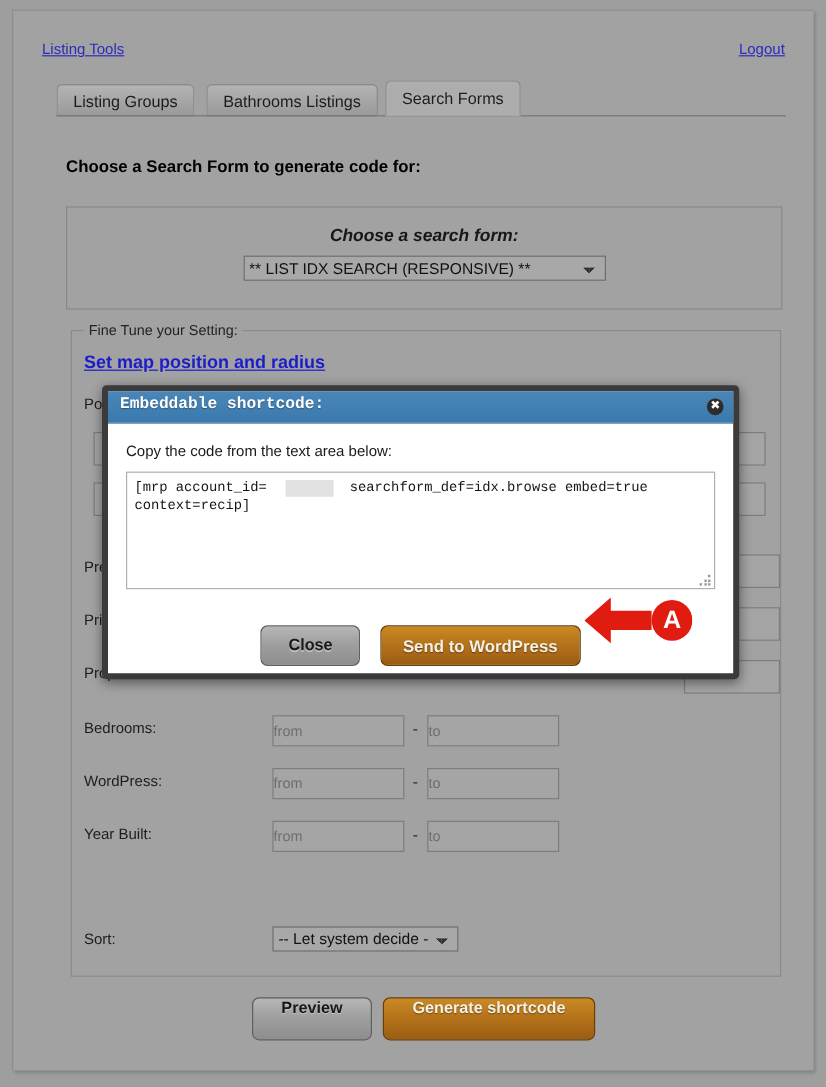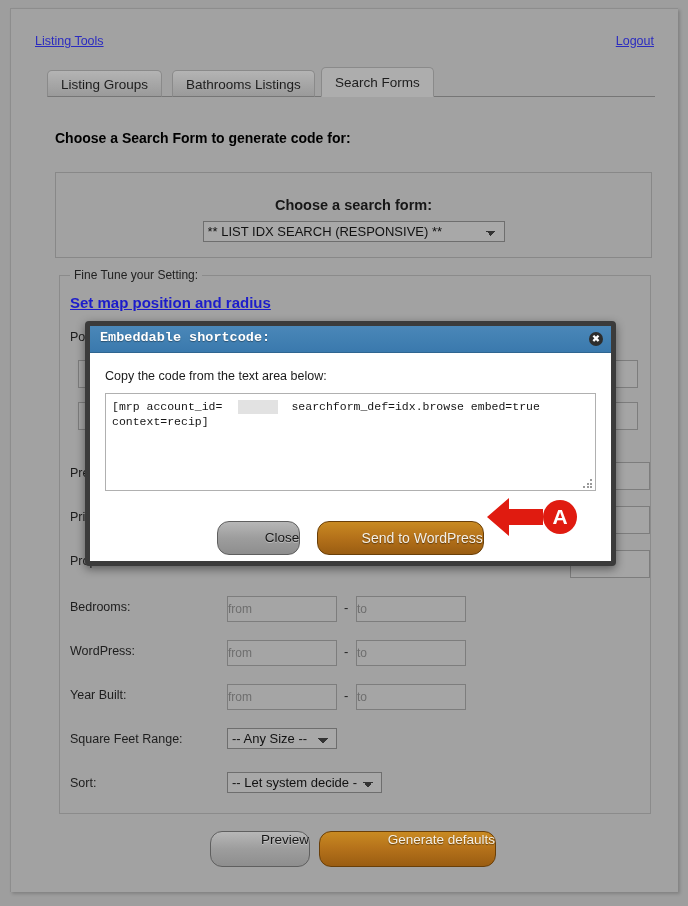--- a/index.html
+++ b/index.html
@@ -106,24 +106,25 @@
     left: 44px;
     top: 163px;
     width: 597px;
     height: 86px;
     border: 1px solid #888888;
     box-sizing: border-box;
     text-align: center;
     background: transparent;
   }
   .panel-label {
-    margin-top: 24px;
+    margin-top: 16px;
     font-size: 14.5px;
     font-weight: bold;
     color: #171717;
+    font-style: italic;
   }
   select.styled {
     font-family: "Liberation Sans", sans-serif;
     font-size: 13px;
     color: #111;
     background: #a8a8a8;
     border: 1px solid #6e6e6e;
     border-radius: 0;
     padding: 2px 4px;
     margin-top: 8px;
@@ -214,26 +215,26 @@
     border: 1px solid #7d7d7d;
     box-sizing: border-box;
     font-size: 12.5px;
     color: #2a2a2a;
     padding-left: 5px;
   }
 
   
   .btn {
     font-family: "Liberation Sans", sans-serif;
-    font-weight: normal;
+    font-weight: bold;
     font-size: 13.5px;
-    border-radius: 12px;
+    border-radius: 6px;
     cursor: pointer;
     box-sizing: border-box;
-    text-align: right;
+    text-align: center;
     border: 1px solid #5f5f5f;
   }
   .btn-gray {
     background: linear-gradient(to bottom,#b7b7b7 0%, #9d9d9d 50%, #8e8e8e 100%);
     color: #171717;
     text-shadow: 0 1px 0 rgba(255,255,255,0.35);
   }
   .btn-orange {
     background: linear-gradient(to bottom,#c98a22 0%, #b4711a 50%, #9a5d12 100%);
     color: #f5f0e6;
@@ -476,37 +477,31 @@
         <div class="ctl txtbox" style="left:286px; width:110px;">to</div>
       </div>
 
       <div class="row" style="top:408px; width:570px;">
         <div class="row-label">Year Built:</div>
         <div class="ctl txtbox" style="left:157px; width:110px;">from</div>
         <div class="dash" style="left:274px;">-</div>
         <div class="ctl txtbox" style="left:286px; width:110px;">to</div>
       </div>
 
-      <div class="row" style="top:452px; width:570px;">
-        <div class="row-label">Square Feet Range:</div>
-        <select class="styled" style="margin-top:0; position:absolute; left:157px; top:0; width:110px;">
-          <option>-- Any Size --</option>
-        </select>
-      </div>
 
       <div class="row" style="top:496px; width:570px;">
         <div class="row-label">Sort:</div>
         <select class="styled" style="margin-top:0; position:absolute; left:157px; top:0; width:155px;">
           <option>-- Let system decide --</option>
         </select>
       </div>
     </div>
 
     <div class="btn btn-gray" id="preview-button">Preview</div>
-    <div class="btn btn-orange" id="generate-button">Generate defaults</div>
+    <div class="btn btn-orange" id="generate-button">Generate shortcode</div>
 
   </div>
 </div>
 
 <div id="modal">
   <div id="modal-titlebar">
     <span id="modal-title">Embeddable shortcode:</span>
     <span id="modal-close">✖</span>
   </div>
   <div id="modal-body">

